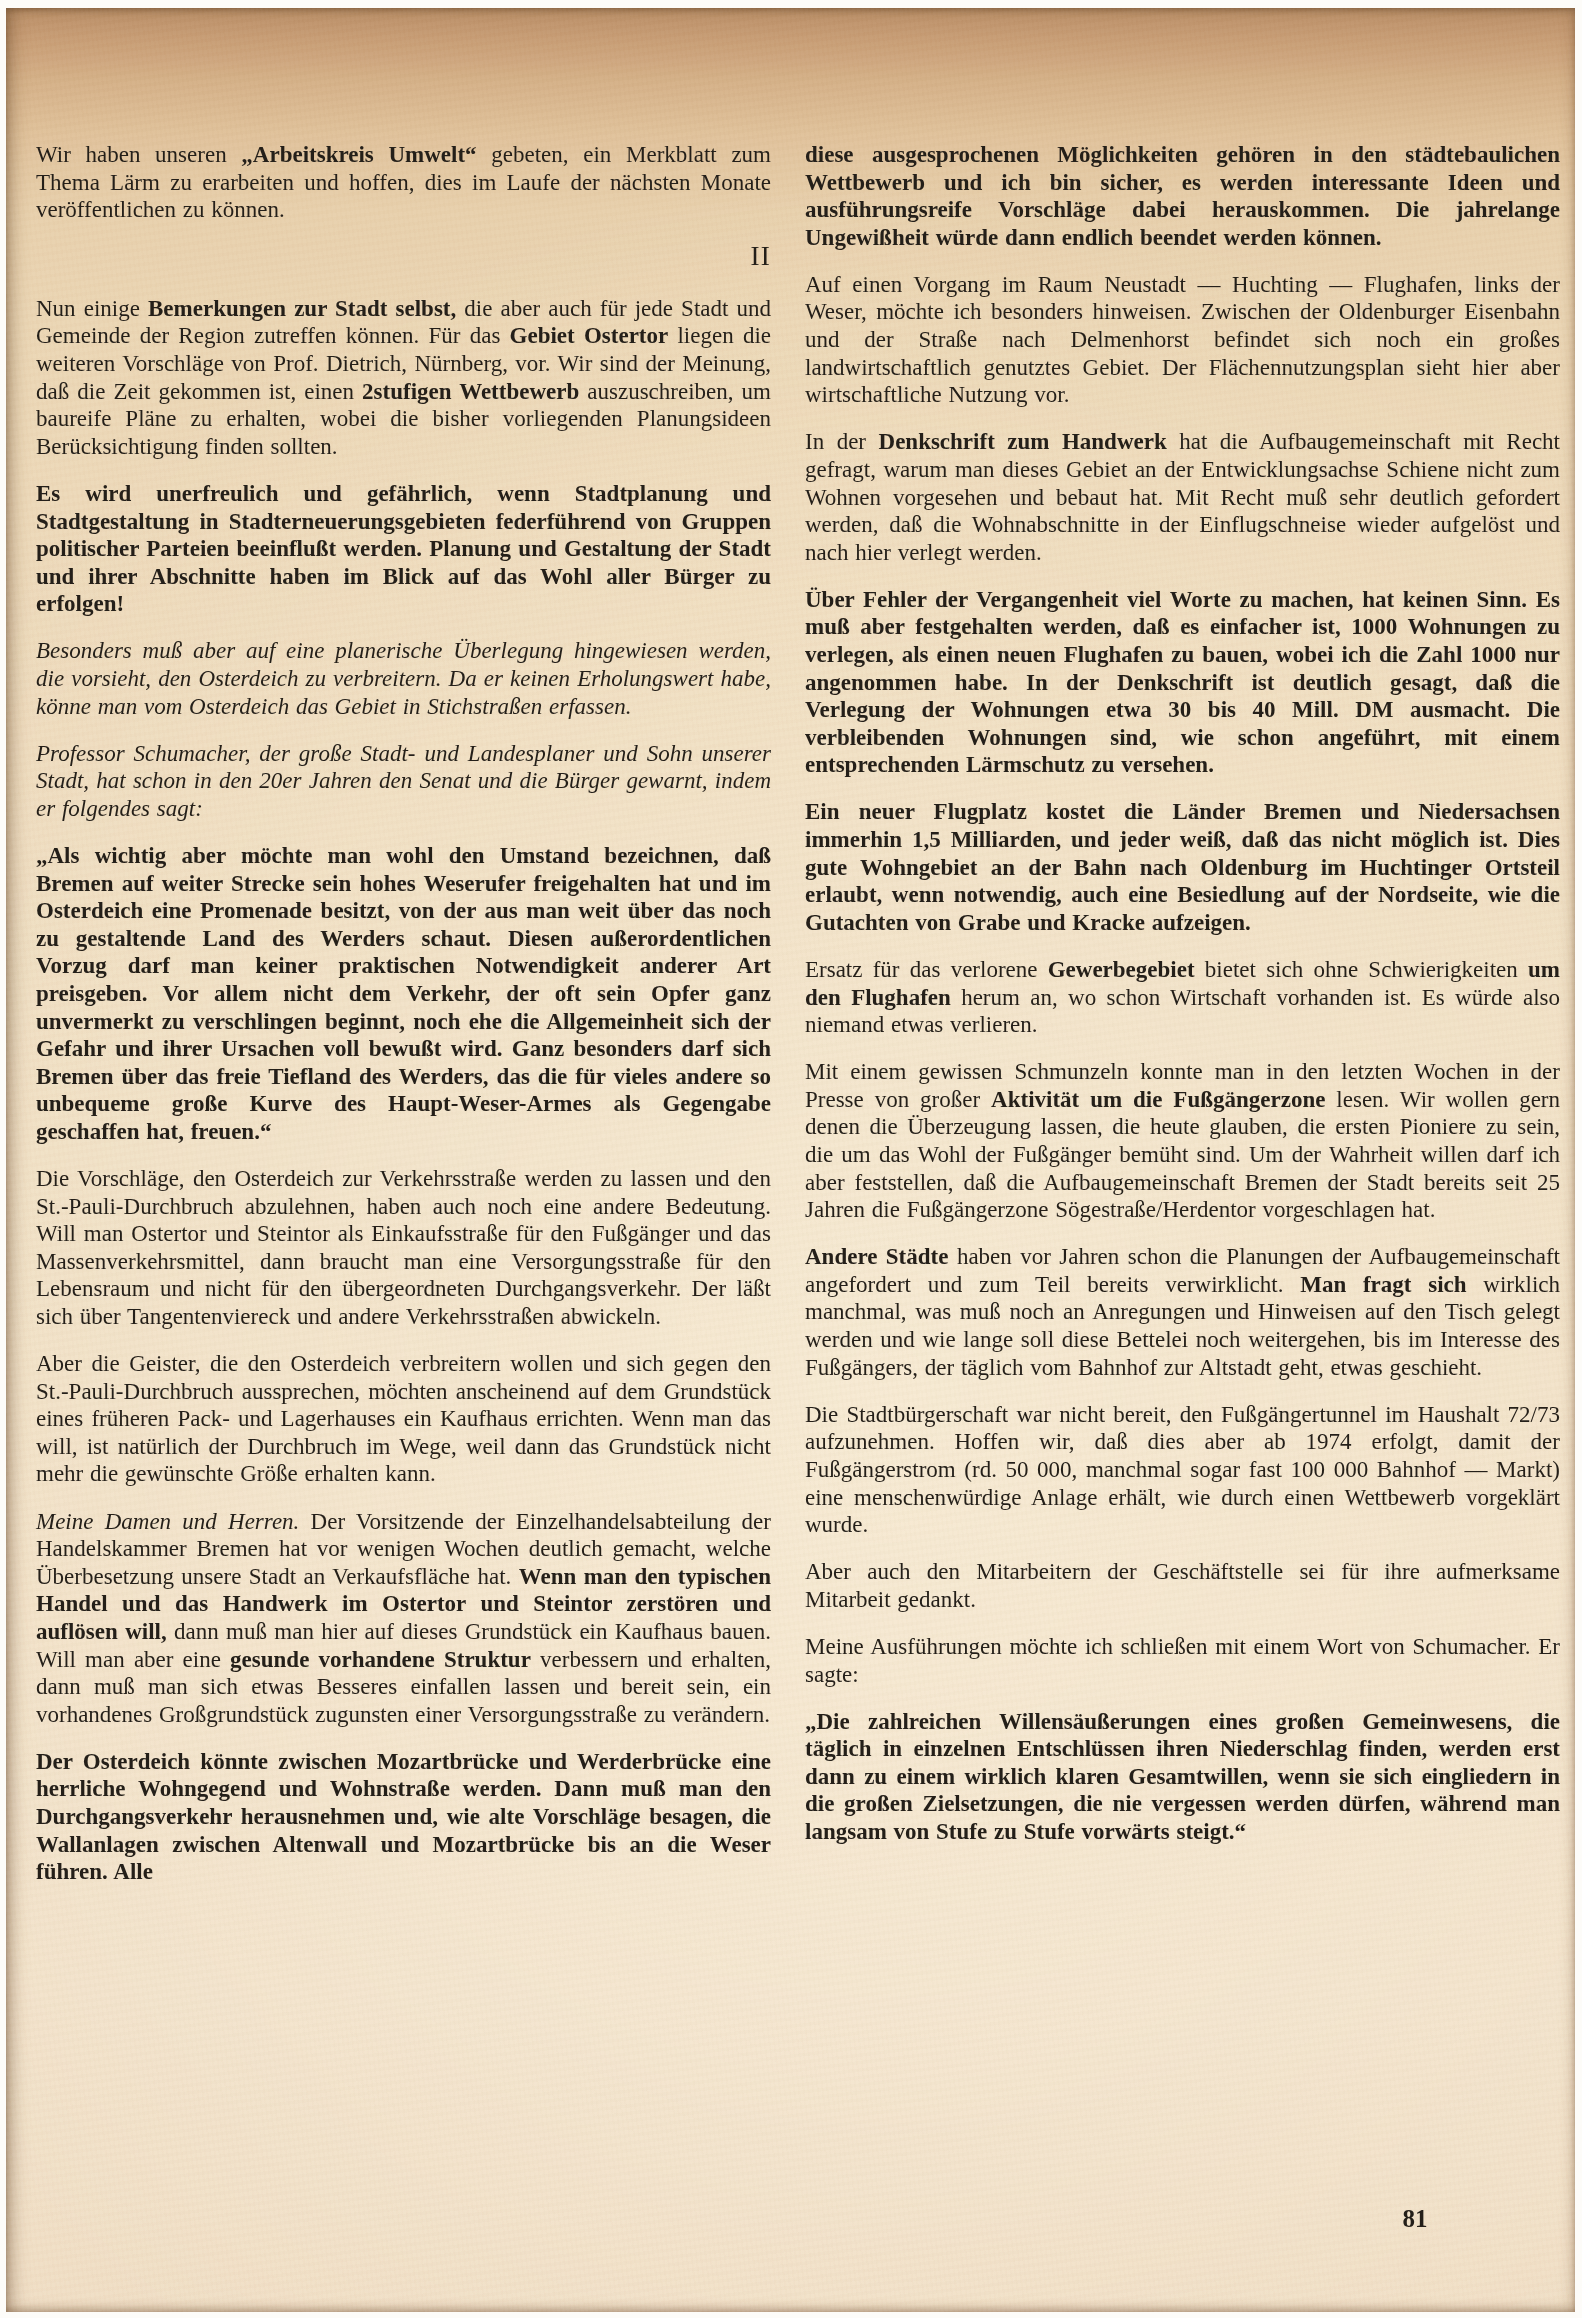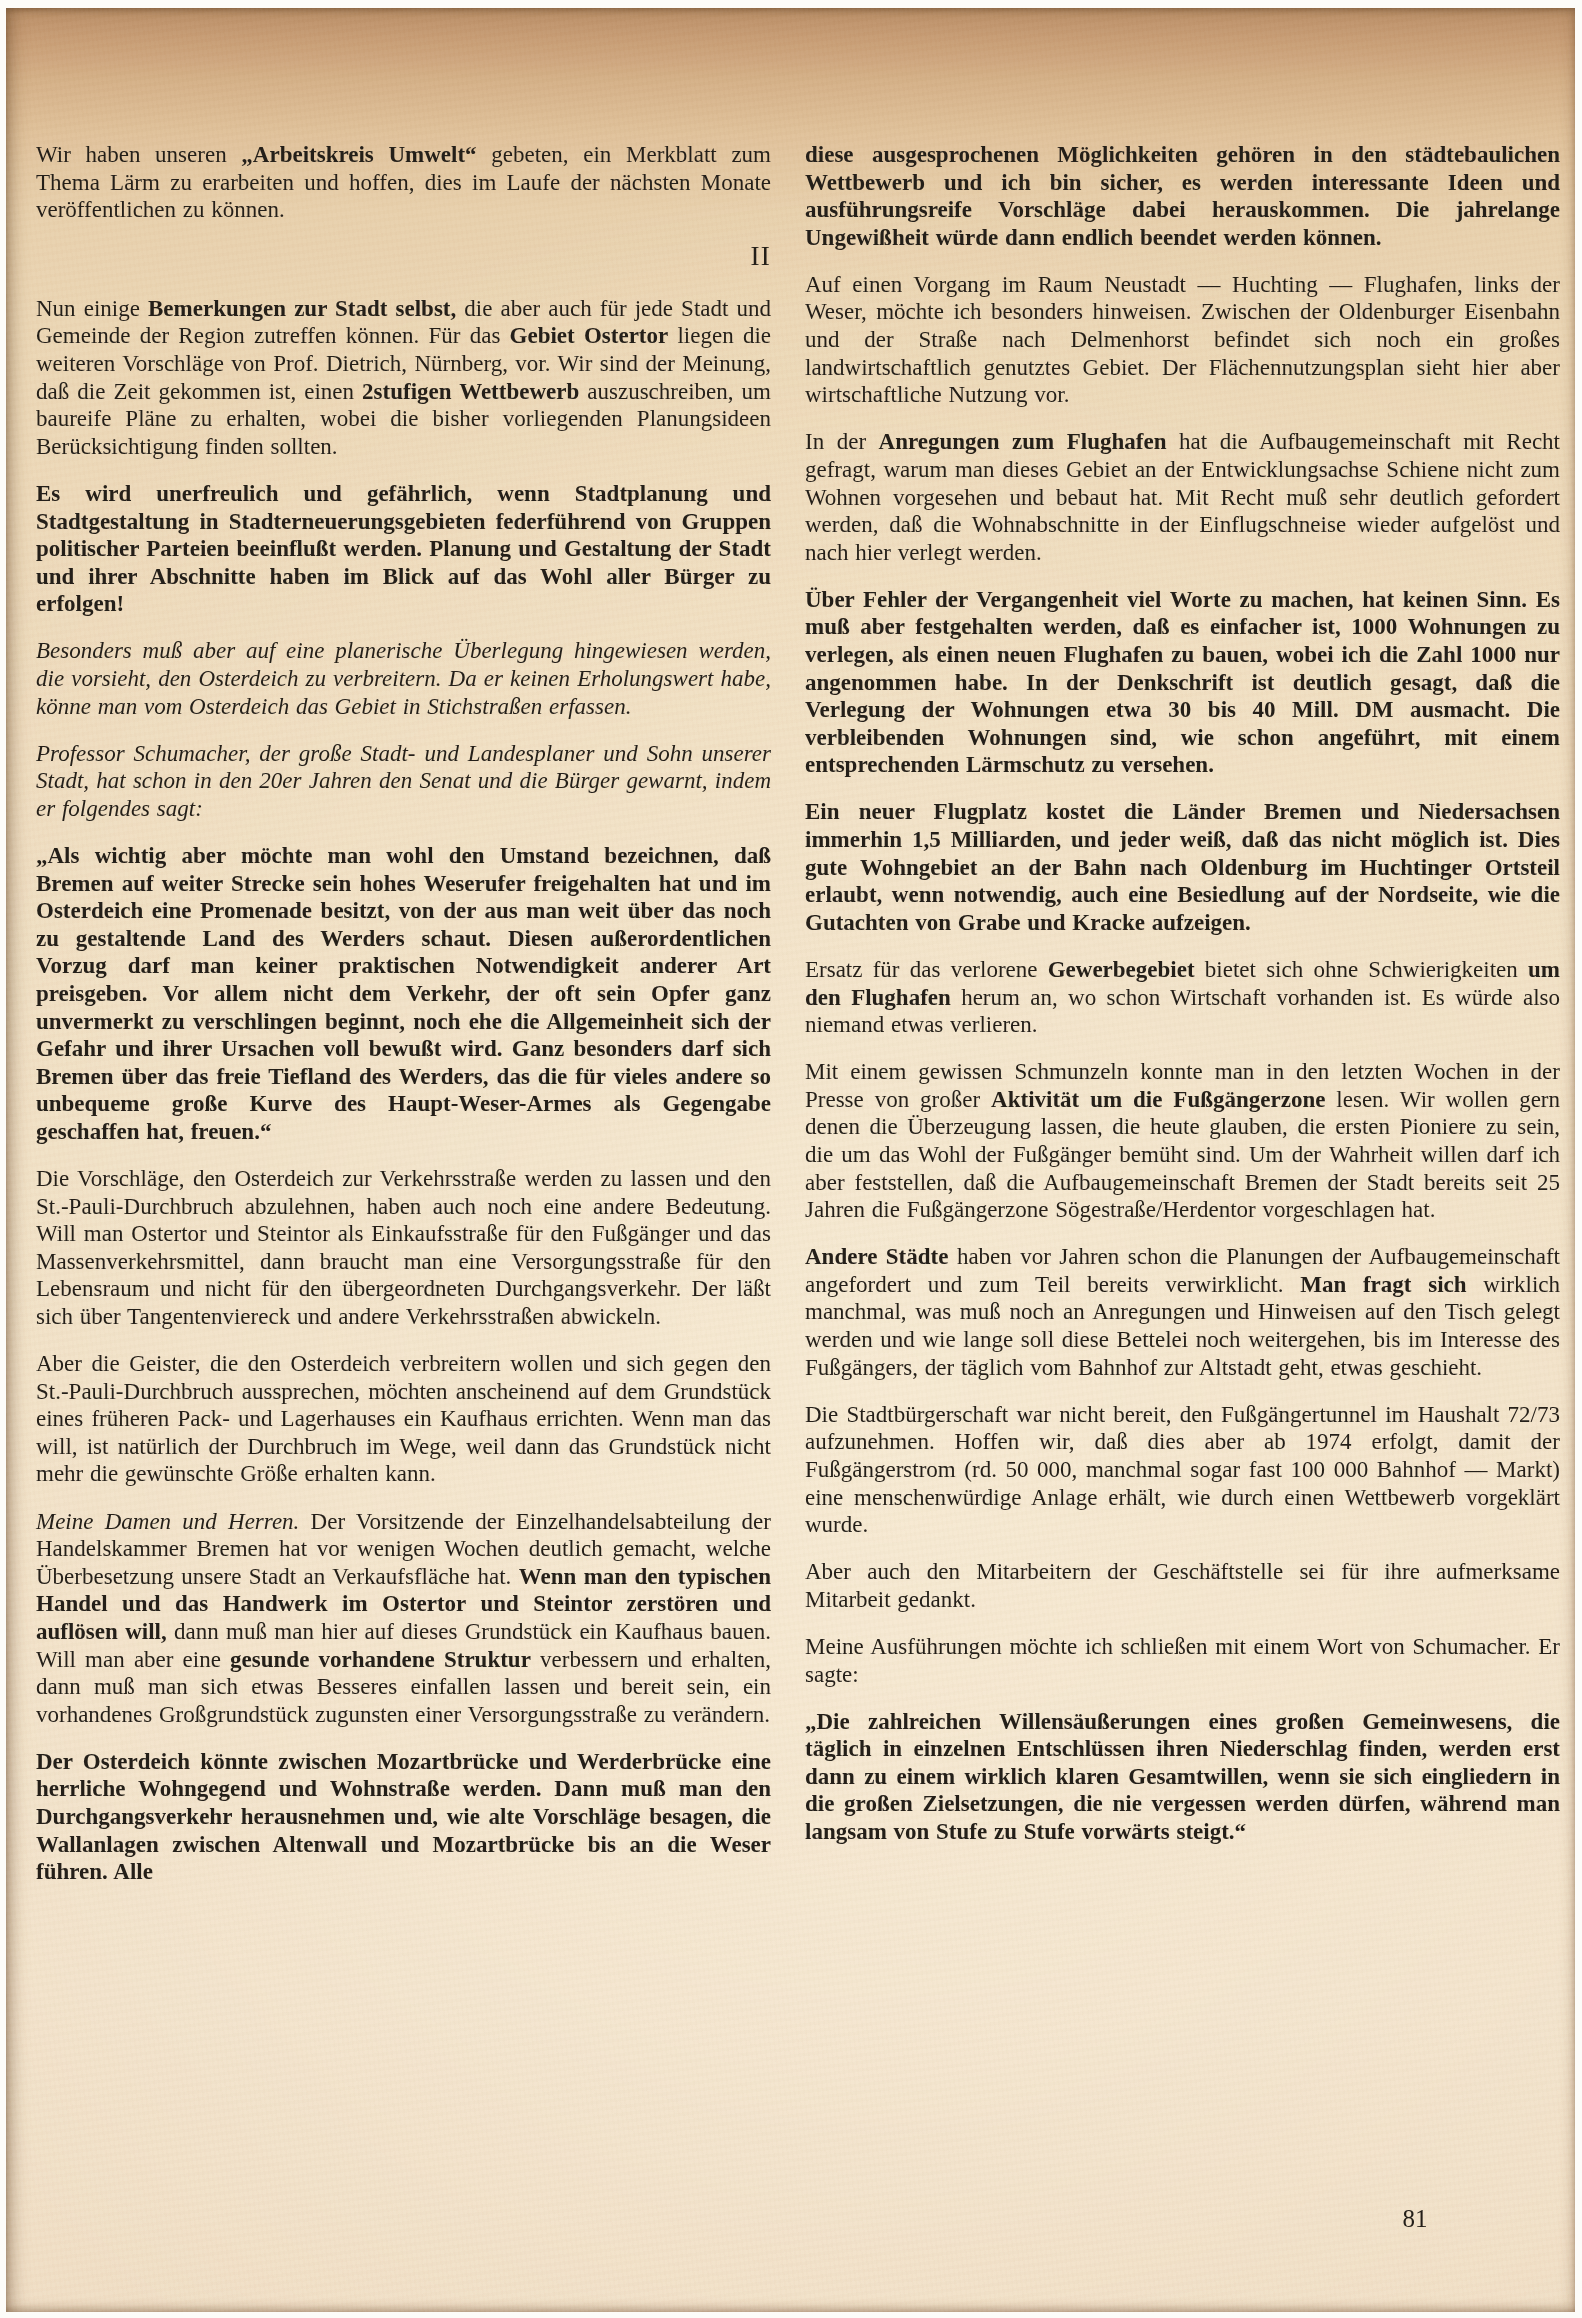--- a/index.html
+++ b/index.html
@@ -41,21 +41,21 @@
   .para.bold{font-weight:bold;}
   .para.italic{font-style:italic;}
   .para b{font-weight:bold;}
   .para i{font-style:italic;}
   .heading{
     text-align:right;font-size:27px;font-weight:normal;
     letter-spacing:1.3px;margin:10.8px 0 24px 0;
   }
   .page-number{
     position:absolute;right:147px;bottom:79px;
-    font-size:25px;font-weight:normal;color:#241f19;
+    font-size:25px;font-weight:bold;color:#241f19;
   }
 </style>
 </head>
 <body>
 
 <div class="page">
   <div class="texture"></div>
   <div class="col col-left">
       <p class="para normal"><span>Wir haben unseren </span><b>„Arbeitskreis Umwelt“</b><span> gebeten, ein Merkblatt zum Thema Lärm zu erarbeiten und hoffen, dies im Laufe der nächsten Monate veröffentlichen zu können.</span></p>
       <div class="heading">II</div>
@@ -65,21 +65,21 @@
       <p class="para italic"><span>Professor Schumacher, der große Stadt- und Landesplaner und Sohn unserer Stadt, hat schon in den 20er Jahren den Senat und die Bürger gewarnt, indem er folgendes sagt:</span></p>
       <p class="para bold"><span>„Als wichtig aber möchte man wohl den Umstand bezeichnen, daß Bremen auf weiter Strecke sein hohes Weserufer freigehalten hat und im Osterdeich eine Promenade besitzt, von der aus man weit über das noch zu gestaltende Land des Werders schaut. Diesen außerordentlichen Vorzug darf man keiner praktischen Notwendigkeit anderer Art preisgeben. Vor allem nicht dem Verkehr, der oft sein Opfer ganz unvermerkt zu verschlingen beginnt, noch ehe die Allgemeinheit sich der Gefahr und ihrer Ursachen voll bewußt wird. Ganz besonders darf sich Bremen über das freie Tiefland des Werders, das die für vieles andere so unbequeme große Kurve des Haupt-Weser-Armes als Gegengabe geschaffen hat, freuen.“</span></p>
       <p class="para normal"><span>Die Vorschläge, den Osterdeich zur Verkehrsstraße werden zu lassen und den St.-Pauli-Durchbruch abzulehnen, haben auch noch eine andere Bedeutung. Will man Ostertor und Steintor als Einkaufsstraße für den Fußgänger und das Massenverkehrsmittel, dann braucht man eine Versorgungsstraße für den Lebensraum und nicht für den übergeordneten Durchgangsverkehr. Der läßt sich über Tangentenviereck und andere Verkehrsstraßen abwickeln.</span></p>
       <p class="para normal"><span>Aber die Geister, die den Osterdeich verbreitern wollen und sich gegen den St.-Pauli-Durchbruch aussprechen, möchten anscheinend auf dem Grundstück eines früheren Pack- und Lagerhauses ein Kaufhaus errichten. Wenn man das will, ist natürlich der Durchbruch im Wege, weil dann das Grundstück nicht mehr die gewünschte Größe erhalten kann.</span></p>
       <p class="para normal"><i>Meine Damen und Herren.</i><span> Der Vorsitzende der Einzelhandelsabteilung der Handelskammer Bremen hat vor wenigen Wochen deutlich gemacht, welche Überbesetzung unsere Stadt an Verkaufsfläche hat. </span><b>Wenn man den typischen Handel und das Handwerk im Ostertor und Steintor zerstören und auflösen will,</b><span> dann muß man hier auf dieses Grundstück ein Kaufhaus bauen. Will man aber eine </span><b>gesunde vorhandene Struktur</b><span> verbessern und erhalten, dann muß man sich etwas Besseres einfallen lassen und bereit sein, ein vorhandenes Großgrundstück zugunsten einer Versorgungsstraße zu verändern.</span></p>
       <p class="para bold"><span>Der Osterdeich könnte zwischen Mozartbrücke und Werderbrücke eine herrliche Wohngegend und Wohnstraße werden. Dann muß man den Durchgangsverkehr herausnehmen und, wie alte Vorschläge besagen, die Wallanlagen zwischen Altenwall und Mozartbrücke bis an die Weser führen. Alle</span></p>
     </div>
   <div class="col col-right">
       <p class="para bold"><span>diese ausgesprochenen Möglichkeiten gehören in den städtebaulichen Wettbewerb und ich bin sicher, es werden interessante Ideen und ausführungsreife Vorschläge dabei herauskommen. Die jahrelange Ungewißheit würde dann endlich beendet werden können.</span></p>
       <p class="para normal"><span>Auf einen Vorgang im Raum Neustadt — Huchting — Flughafen, links der Weser, möchte ich besonders hinweisen. Zwischen der Oldenburger Eisenbahn und der Straße nach Delmenhorst befindet sich noch ein großes landwirtschaftlich genutztes Gebiet. Der Flächennutzungsplan sieht hier aber wirtschaftliche Nutzung vor.</span></p>
-      <p class="para normal"><span>In der </span><b>Anregungen zum Flughafen</b><span> hat die Aufbaugemeinschaft mit Recht gefragt, warum man dieses Gebiet an der Entwicklungsachse Schiene nicht zum Wohnen vorgesehen und bebaut hat. Mit Recht muß sehr deutlich gefordert werden, daß die Wohnabschnitte in der Einflugschneise wieder aufgelöst und nach hier verlegt werden.</span></p>
+      <p class="para normal"><span>In der </span><b>Denkschrift zum Handwerk</b><span> hat die Aufbaugemeinschaft mit Recht gefragt, warum man dieses Gebiet an der Entwicklungsachse Schiene nicht zum Wohnen vorgesehen und bebaut hat. Mit Recht muß sehr deutlich gefordert werden, daß die Wohnabschnitte in der Einflugschneise wieder aufgelöst und nach hier verlegt werden.</span></p>
       <p class="para bold"><span>Über Fehler der Vergangenheit viel Worte zu machen, hat keinen Sinn. Es muß aber festgehalten werden, daß es einfacher ist, 1000 Wohnungen zu verlegen, als einen neuen Flughafen zu bauen, wobei ich die Zahl 1000 nur angenommen habe. In der Denkschrift ist deutlich gesagt, daß die Verlegung der Wohnungen etwa 30 bis 40 Mill. DM ausmacht. Die verbleibenden Wohnungen sind, wie schon angeführt, mit einem entsprechenden Lärmschutz zu versehen.</span></p>
       <p class="para bold"><span>Ein neuer Flugplatz kostet die Länder Bremen und Niedersachsen immerhin 1,5 Milliarden, und jeder weiß, daß das nicht möglich ist. Dies gute Wohngebiet an der Bahn nach Oldenburg im Huchtinger Ortsteil erlaubt, wenn notwendig, auch eine Besiedlung auf der Nordseite, wie die Gutachten von Grabe und Kracke aufzeigen.</span></p>
       <p class="para normal"><span>Ersatz für das verlorene </span><b>Gewerbegebiet</b><span> bietet sich ohne Schwierigkeiten </span><b>um den Flughafen</b><span> herum an, wo schon Wirtschaft vorhanden ist. Es würde also niemand etwas verlieren.</span></p>
       <p class="para normal"><span>Mit einem gewissen Schmunzeln konnte man in den letzten Wochen in der Presse von großer </span><b>Aktivität um die Fußgängerzone</b><span> lesen. Wir wollen gern denen die Überzeugung lassen, die heute glauben, die ersten Pioniere zu sein, die um das Wohl der Fußgänger bemüht sind. Um der Wahrheit willen darf ich aber feststellen, daß die Aufbaugemeinschaft Bremen der Stadt bereits seit 25 Jahren die Fußgängerzone Sögestraße/Herdentor vorgeschlagen hat.</span></p>
       <p class="para normal"><b>Andere Städte</b><span> haben vor Jahren schon die Planungen der Aufbaugemeinschaft angefordert und zum Teil bereits verwirklicht. </span><b>Man fragt sich</b><span> wirklich manchmal, was muß noch an Anregungen und Hinweisen auf den Tisch gelegt werden und wie lange soll diese Bettelei noch weitergehen, bis im Interesse des Fußgängers, der täglich vom Bahnhof zur Altstadt geht, etwas geschieht.</span></p>
       <p class="para normal"><span>Die Stadtbürgerschaft war nicht bereit, den Fußgängertunnel im Haushalt 72/73 aufzunehmen. Hoffen wir, daß dies aber ab 1974 erfolgt, damit der Fußgängerstrom (rd. 50 000, manchmal sogar fast 100 000 Bahnhof — Markt) eine menschenwürdige Anlage erhält, wie durch einen Wettbewerb vorgeklärt wurde.</span></p>
       <p class="para normal"><span>Aber auch den Mitarbeitern der Geschäftstelle sei für ihre aufmerksame Mitarbeit gedankt.</span></p>
       <p class="para normal"><span>Meine Ausführungen möchte ich schließen mit einem Wort von Schumacher. Er sagte:</span></p>
       <p class="para bold"><span>„Die zahlreichen Willensäußerungen eines großen Gemeinwesens, die täglich in einzelnen Entschlüssen ihren Niederschlag finden, werden erst dann zu einem wirklich klaren Gesamtwillen, wenn sie sich eingliedern in die großen Zielsetzungen, die nie vergessen werden dürfen, während man langsam von Stufe zu Stufe vorwärts steigt.“</span></p>
     </div>

